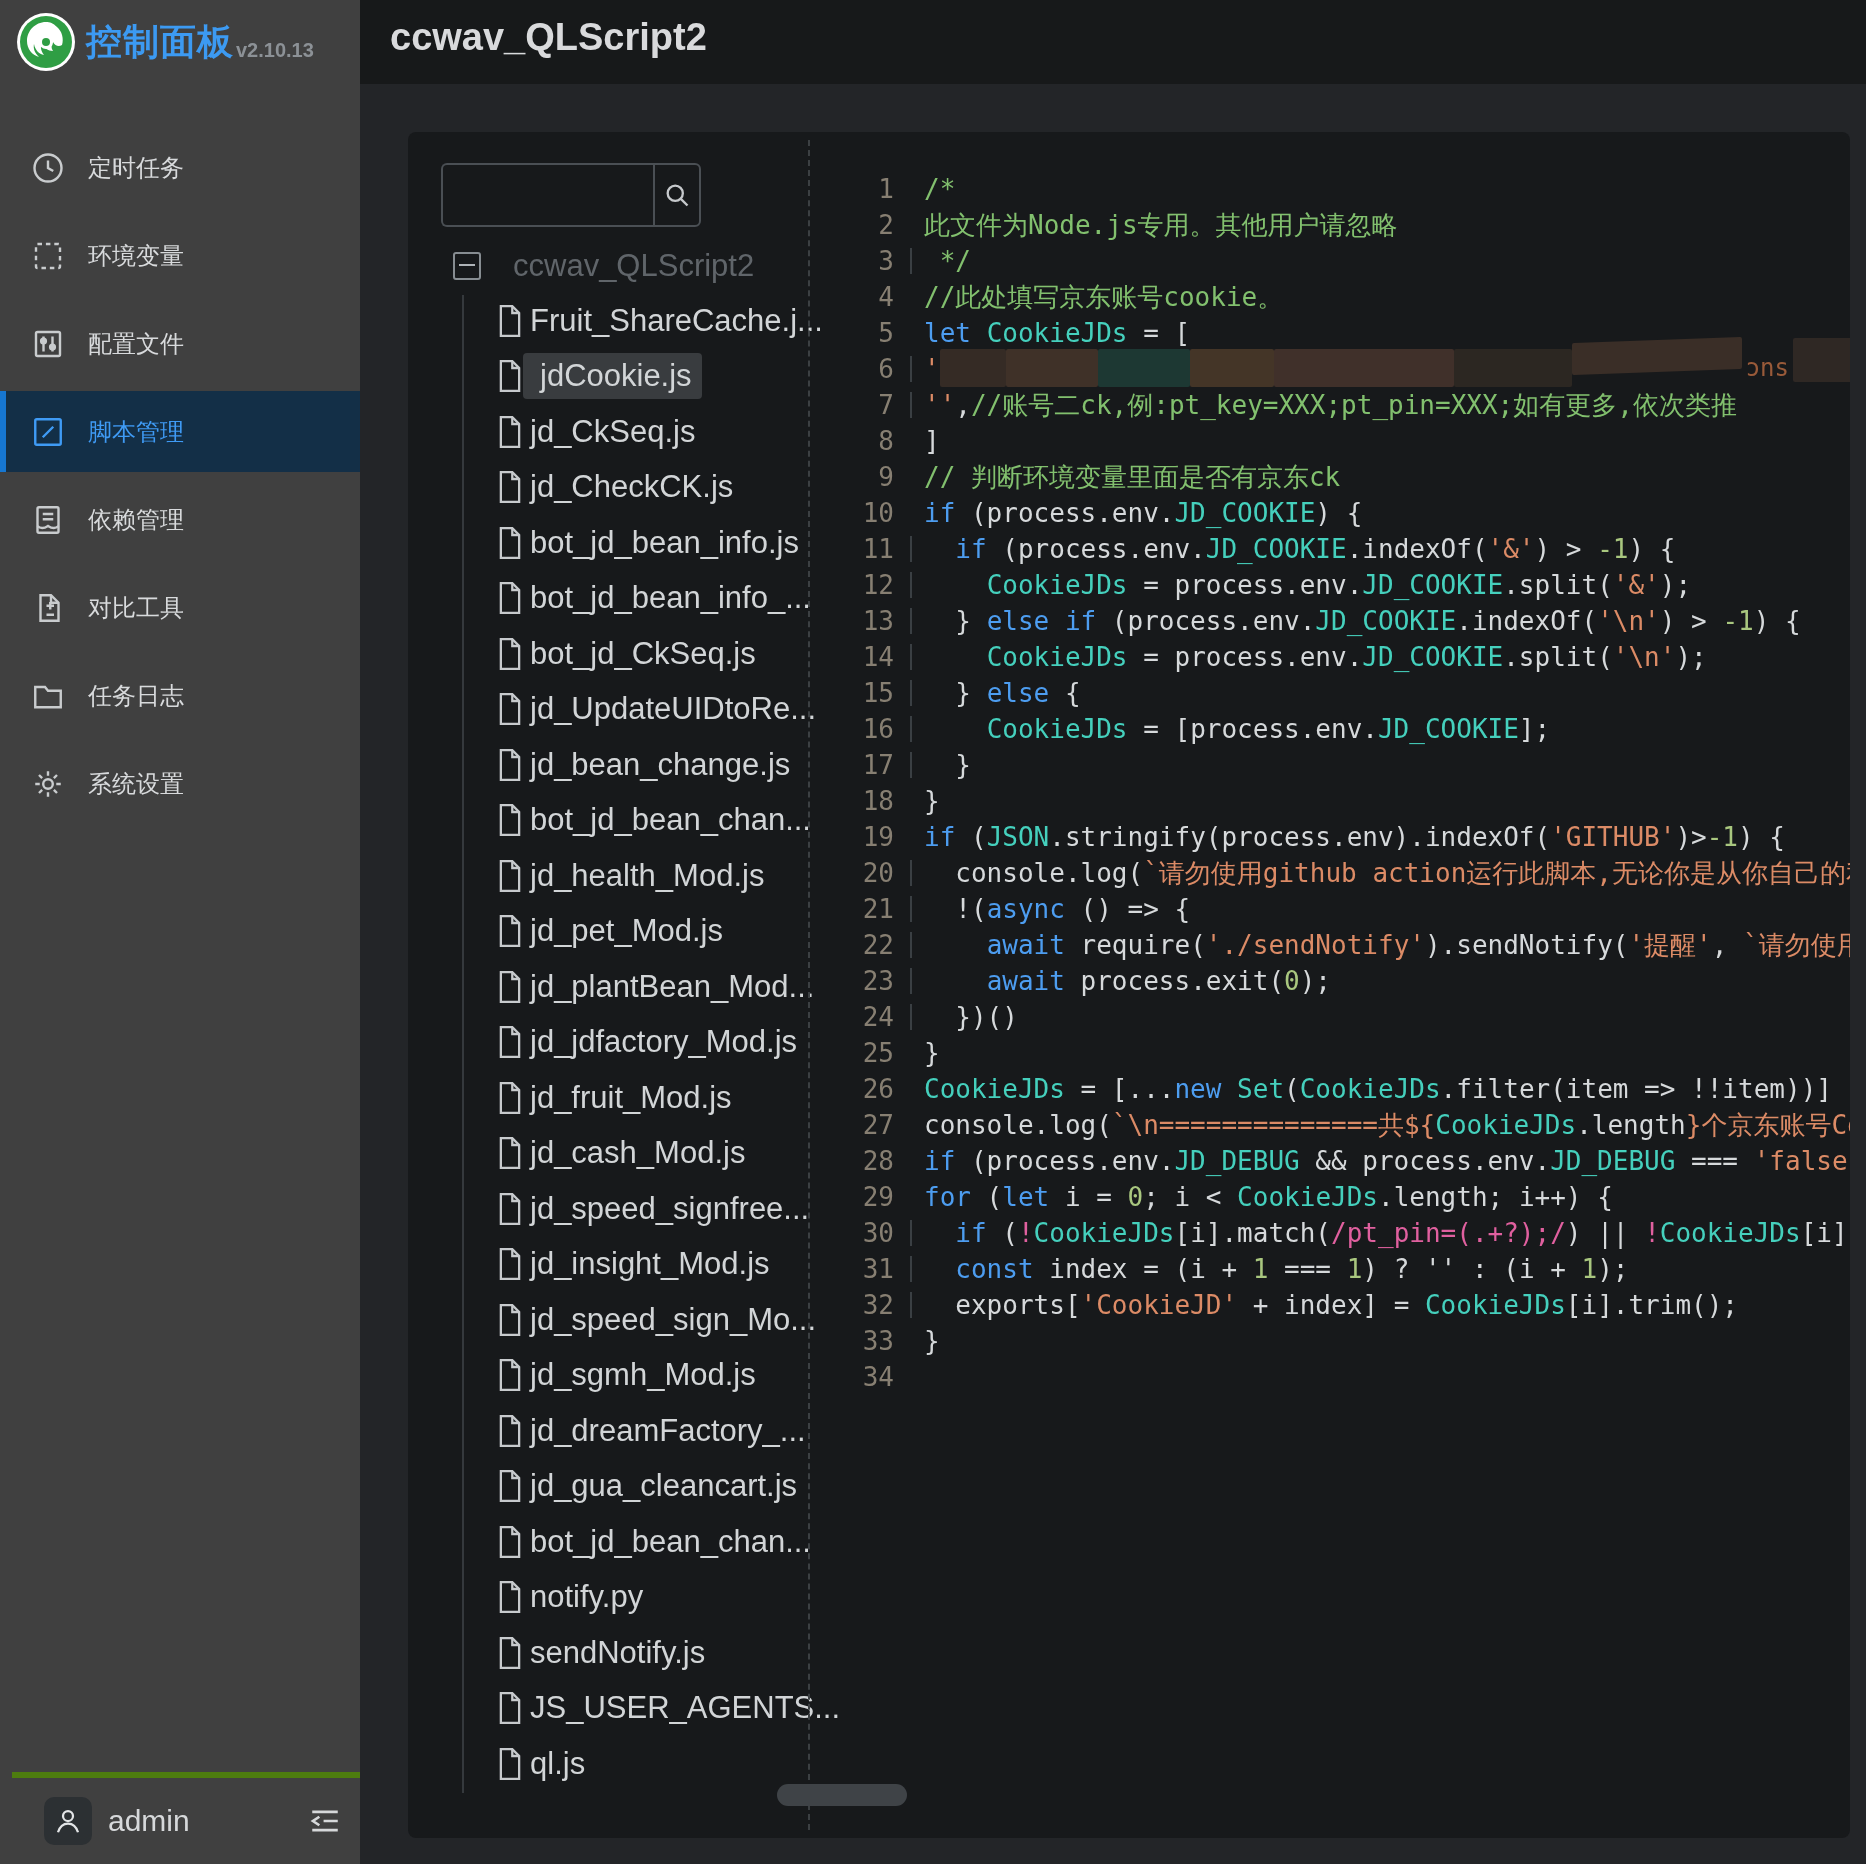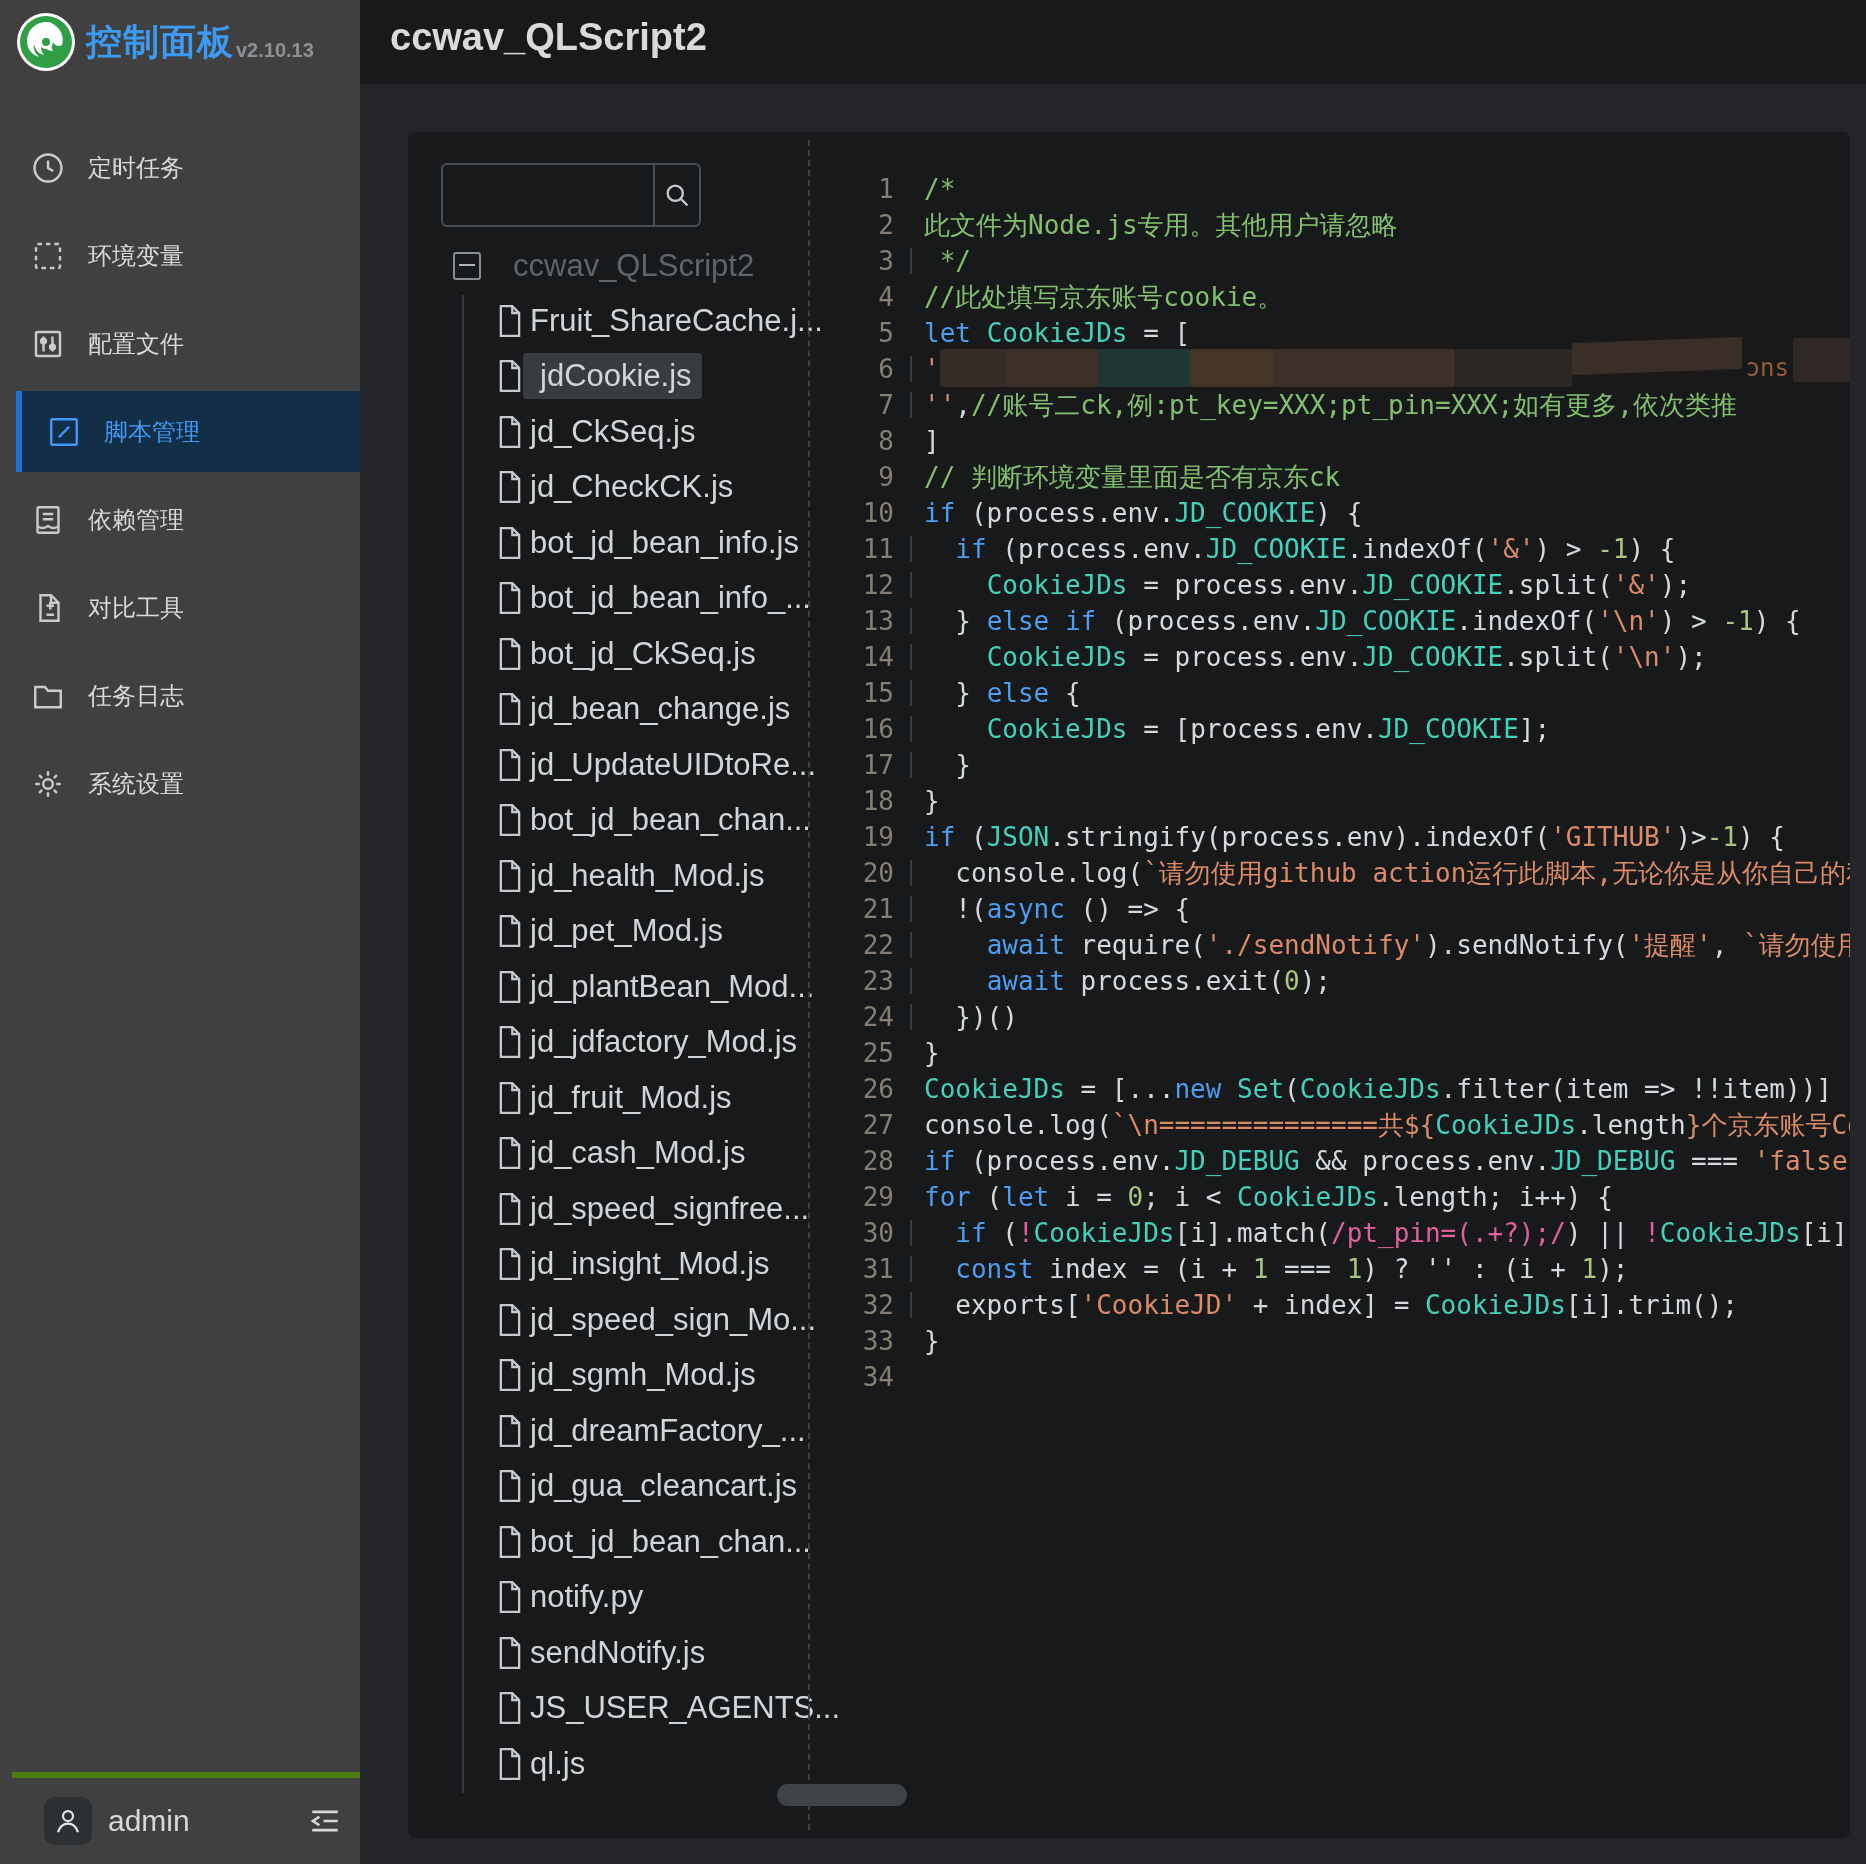--- a/index.html
+++ b/index.html
@@ -9,21 +9,21 @@
   
   .sidebar{position:absolute;left:0;top:0;width:360px;height:1864px;background:#404040;}
   .brand{position:absolute;left:16px;top:12px;display:flex;align-items:center;}
   .logo{width:60px;height:60px;flex:0 0 60px;}
   .brand-title{margin-left:10px;font-size:36px;font-weight:bold;color:#3c9af2;letter-spacing:1px;}
   .brand-ver{margin-left:2px;margin-top:16px;font-size:20px;color:#8c9196;font-weight:bold;}
   .menu{position:absolute;left:0;top:120px;width:360px;}
   .mi{height:81px;margin:7px 0;display:flex;align-items:center;color:#c9ccce;cursor:pointer;position:relative;}
   .mi .mi-icon{margin-left:30px;width:36px;height:36px;color:#c9ccce;}
   .mi .mi-label{margin-left:22px;font-size:24px;color:#d8dadc;font-family:Liberation Mono, monospace;}
-  .mi.active{background:#132f47;margin-left:16px;}
+  .mi.active{background:#132f47;}
   .mi.active::before{content:"";position:absolute;left:0;top:0;bottom:0;width:6px;background:#1677d2;}
   .mi.active .mi-icon{color:#3f9bf5;}
   .mi.active .mi-label{color:#3f9bf5;}
   .side-footer{position:absolute;left:12px;bottom:0;width:360px;height:86px;border-top:6px solid #4d7c0f;
                display:flex;align-items:center;}
   .avatar{width:48px;height:48px;margin-left:32px;background:#2c3033;border-radius:10px;
           display:flex;align-items:center;justify-content:center;color:#e3e5e7;}
   .admin-name{margin-left:16px;font-size:30px;color:#d6d8da;}
   .fold{margin-left:auto;margin-right:30px;width:34px;height:34px;color:#d6d8da;cursor:pointer;}
 
@@ -273,30 +273,30 @@
               </span>
               <span class="flabel">bot_jd_CkSeq.js</span>
             </div>
             <div class="frow">
               <span class="ficon">
                 <svg width="26" height="32" viewBox="0 0 22 28" fill="none" stroke="currentColor" stroke-width="2">
                   <path d="M3 1h10l6 6v20H3z"></path>
                   <path d="M13 1v6h6"></path>
                 </svg>
               </span>
+              <span class="flabel">jd_UpdateUIDtoRe...</span>
+            </div>
+            <div class="frow">
+              <span class="ficon">
+                <svg width="26" height="32" viewBox="0 0 22 28" fill="none" stroke="currentColor" stroke-width="2">
+                  <path d="M3 1h10l6 6v20H3z"></path>
+                  <path d="M13 1v6h6"></path>
+                </svg>
+              </span>
               <span class="flabel">jd_bean_change.js</span>
-            </div>
-            <div class="frow">
-              <span class="ficon">
-                <svg width="26" height="32" viewBox="0 0 22 28" fill="none" stroke="currentColor" stroke-width="2">
-                  <path d="M3 1h10l6 6v20H3z"></path>
-                  <path d="M13 1v6h6"></path>
-                </svg>
-              </span>
-              <span class="flabel">jd_UpdateUIDtoRe...</span>
             </div>
             <div class="frow">
               <span class="ficon">
                 <svg width="26" height="32" viewBox="0 0 22 28" fill="none" stroke="currentColor" stroke-width="2">
                   <path d="M3 1h10l6 6v20H3z"></path>
                   <path d="M13 1v6h6"></path>
                 </svg>
               </span>
               <span class="flabel">bot_jd_bean_chan...</span>
             </div>

